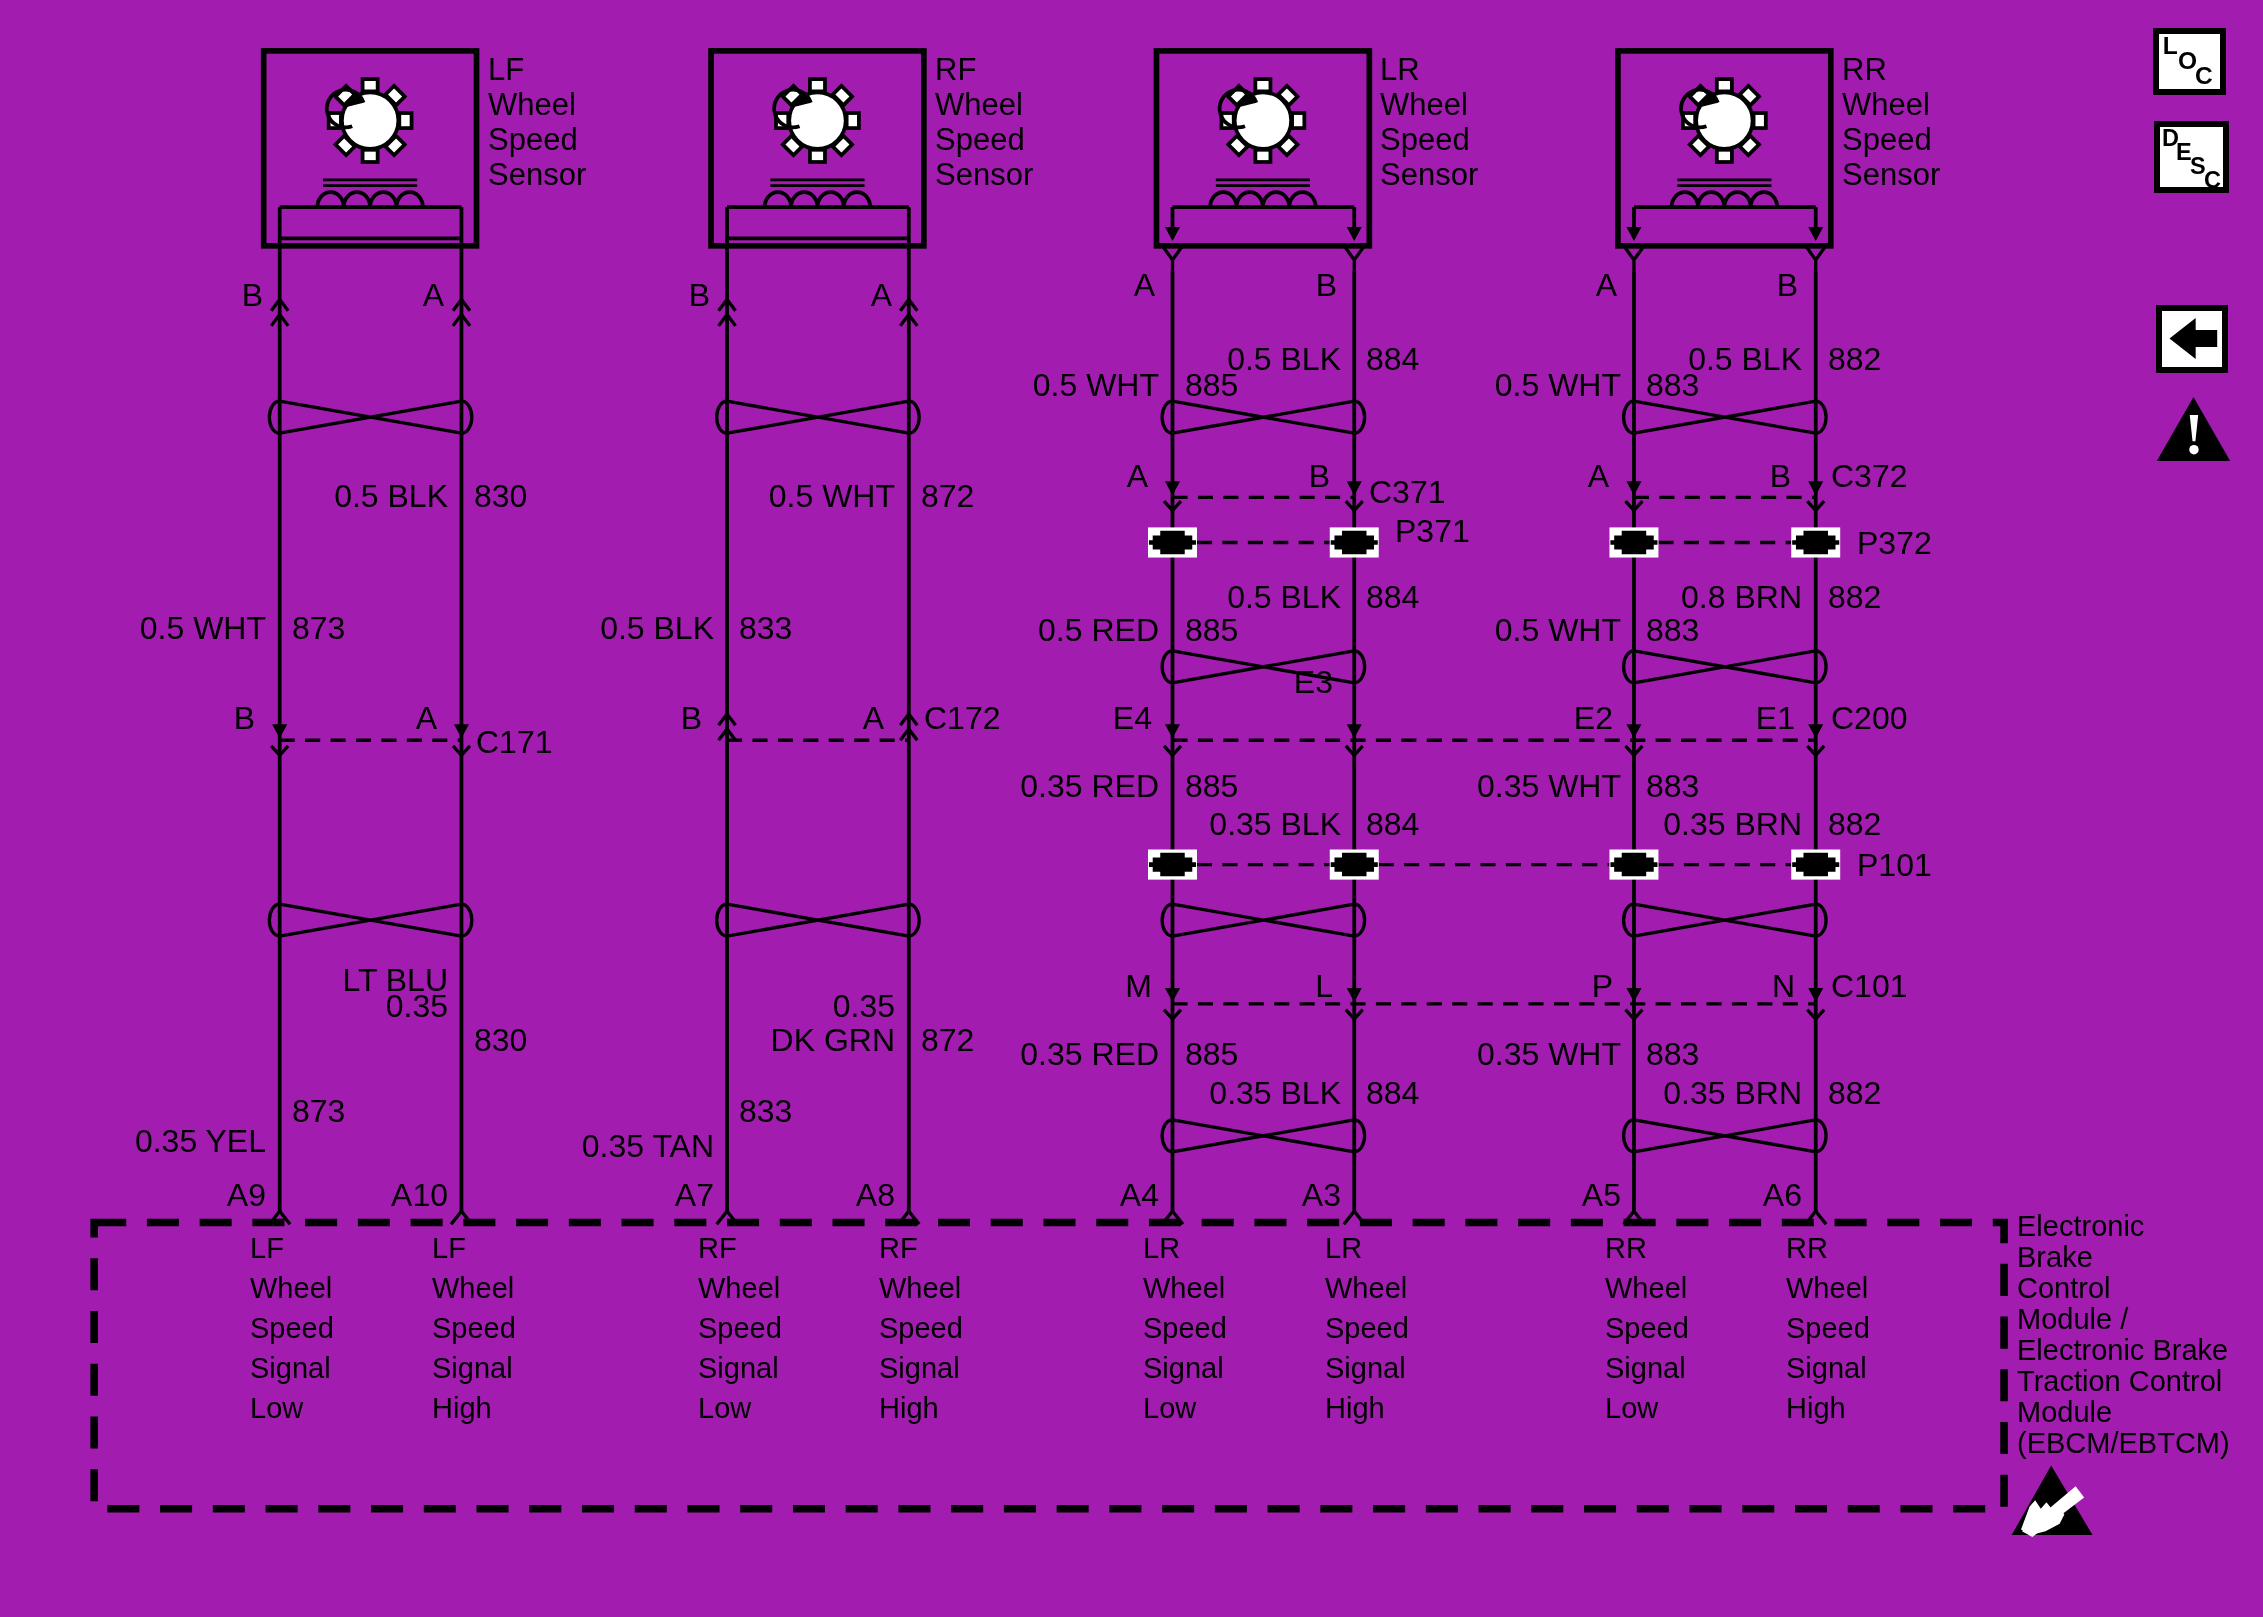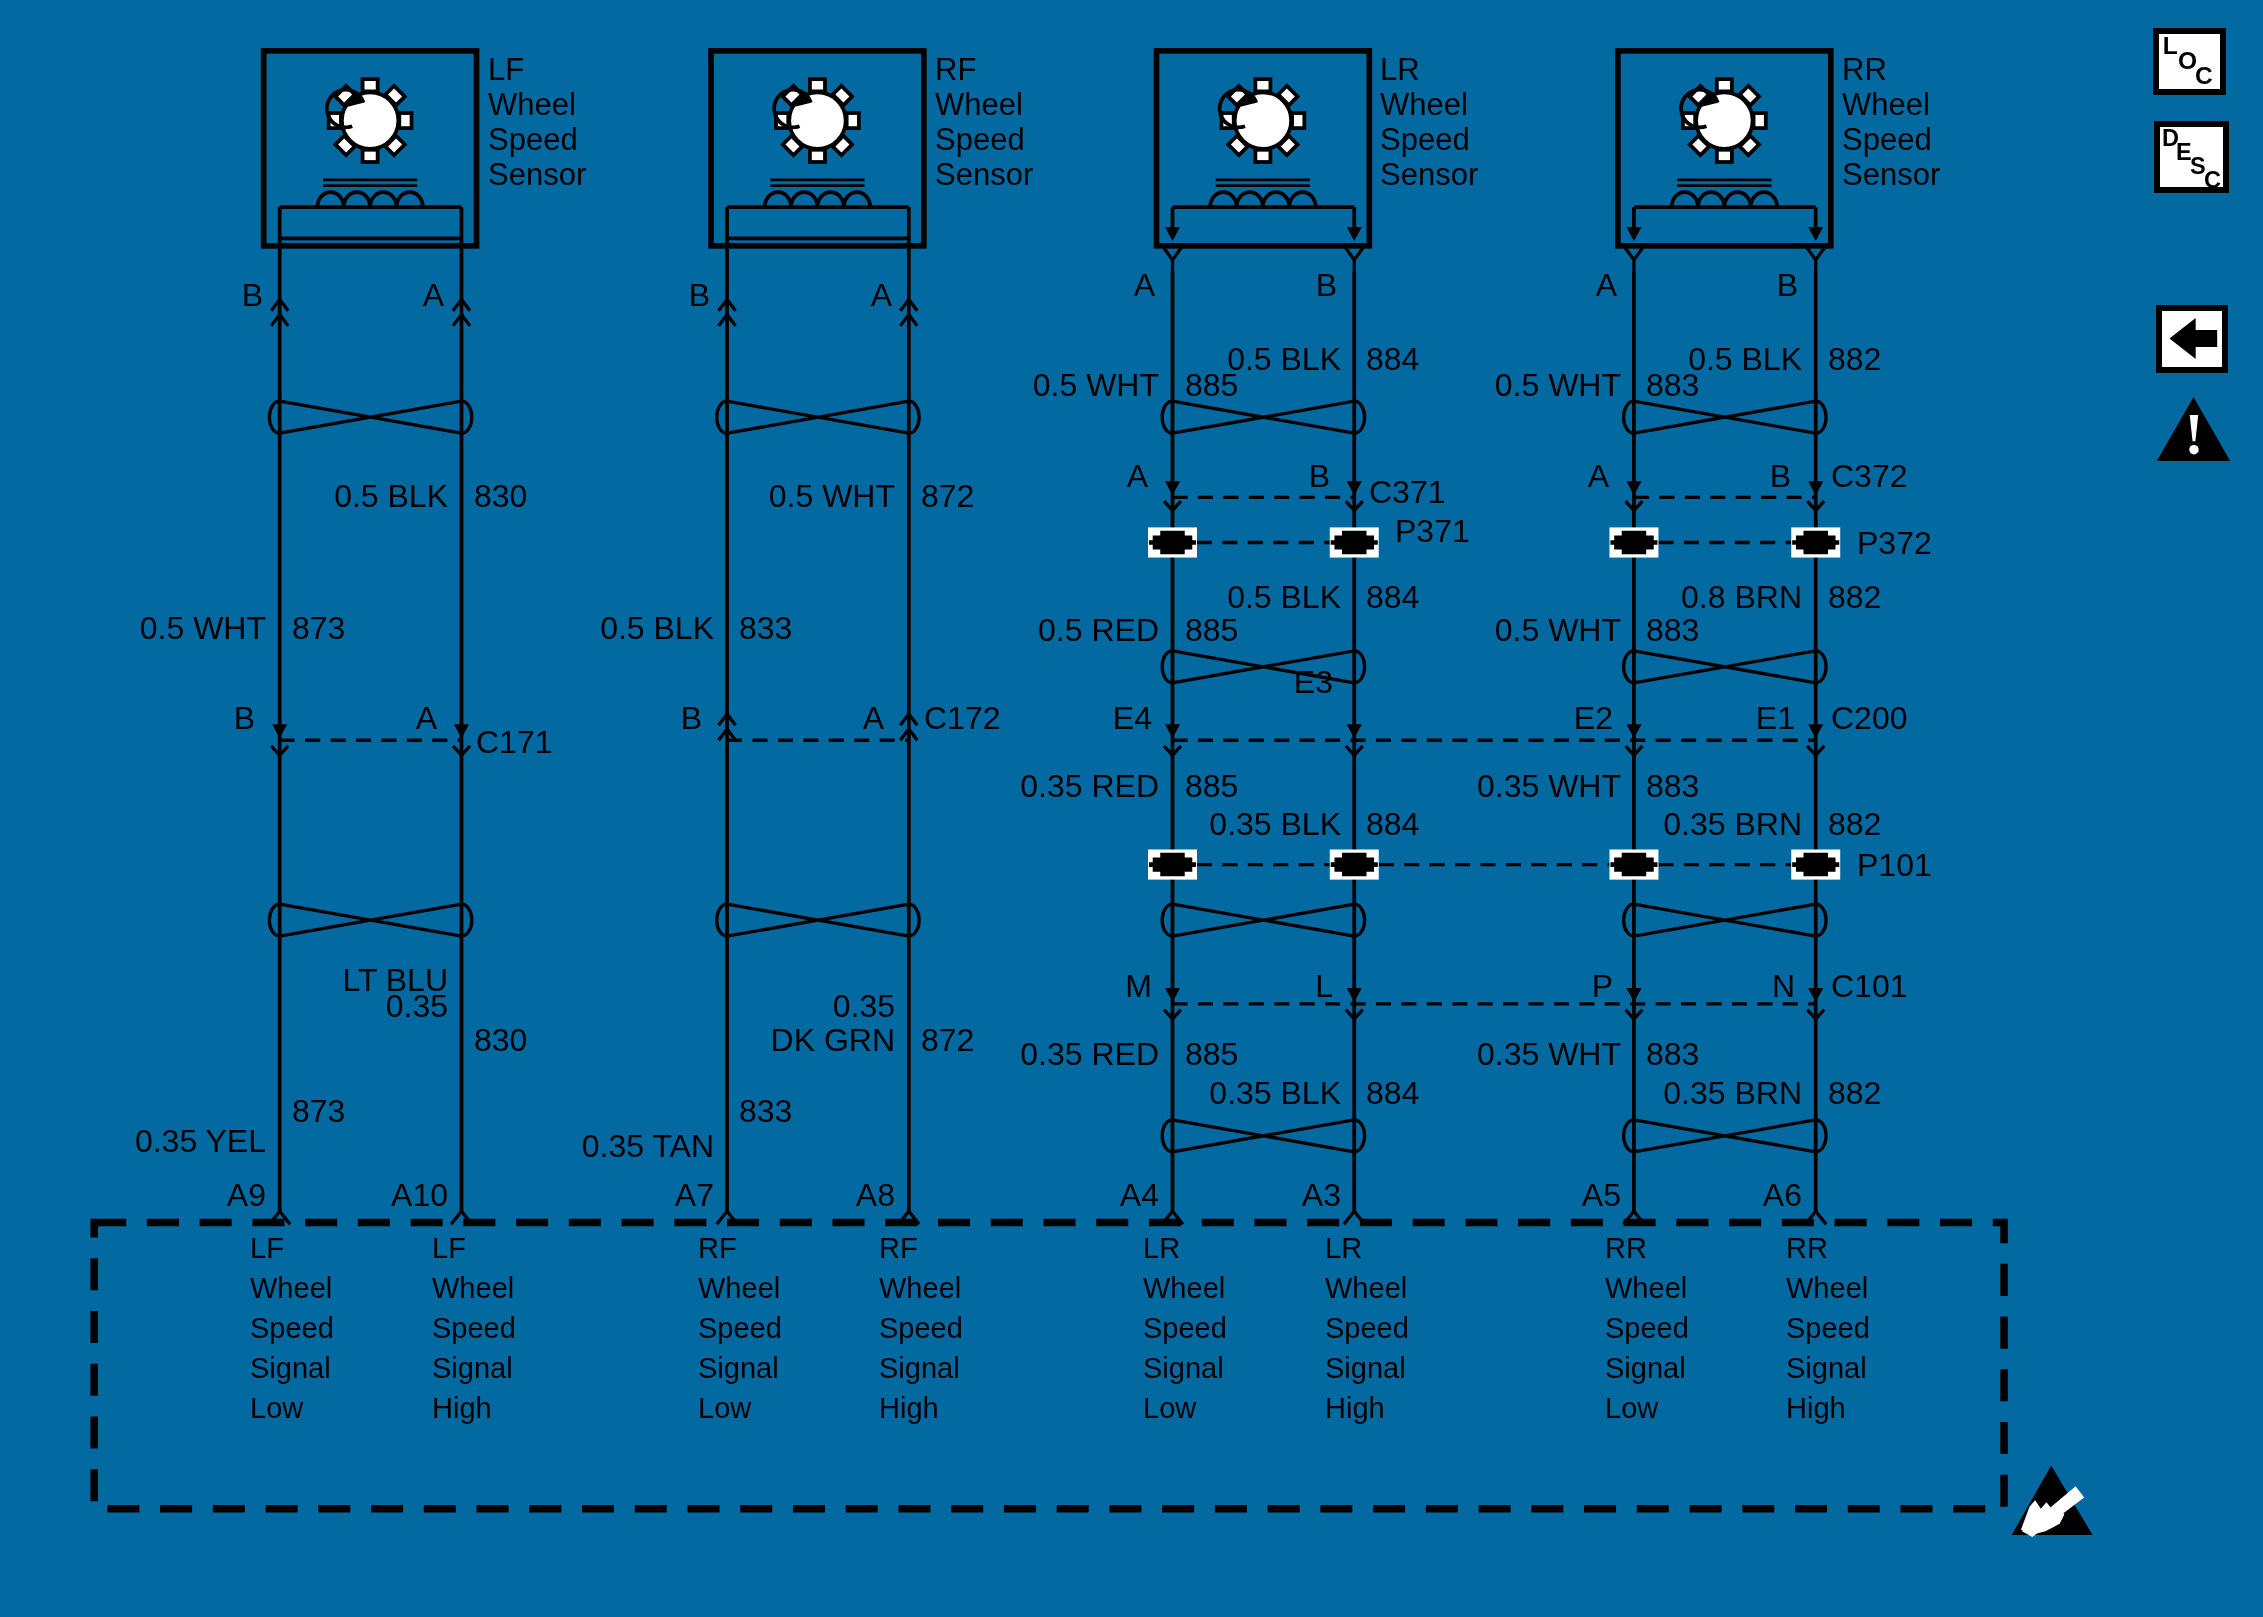--- a/index.html
+++ b/index.html
@@ -1,16 +1,16 @@
 <!DOCTYPE html>
 <html style="font-size:15px"><head>
 <meta charset="utf-8">
 <style>
   html,body{margin:0;padding:0;background:#fff}
-  .stage{position:relative;width:2264px;height:1618px;background:#0369a1;overflow:hidden;
+  .stage{position:relative;width:2264px;height:1618px;background:#a21caf;overflow:hidden;
          font-family:"Liberation Sans",sans-serif;color:#000}
   .art{position:absolute;left:0;top:0}
   .t{position:absolute;font-size:32px;line-height:1.05;white-space:nowrap}
   .ra{transform:translateX(-100%)}
   .blk span{display:block}
   .sn{font-size:31px;line-height:35px}
   .sig{font-size:29px;line-height:40px}
   .mod{font-size:29px;line-height:31px}
   .ibtn{position:absolute;box-sizing:border-box;border:6.6px solid #000;background:#fff}
   .ibtn span{position:absolute;font-weight:bold;font-size:24.5px;line-height:1}
@@ -389,20 +389,30 @@
       <span>Low</span>
 </div>
 <div class="t sig blk" style="left:1786px;top:1228px">
   <span>RR</span>
       <span>Wheel</span>
       <span>Speed</span>
       <span>Signal</span>
       <span>High</span>
 </div>
 
+<div class="t mod blk" style="left:2017px;top:1211px">
+  <span>Electronic</span>
+  <span>Brake</span>
+  <span>Control</span>
+  <span>Module /</span>
+  <span>Electronic Brake</span>
+  <span>Traction Control</span>
+  <span>Module</span>
+  <span>(EBCM/EBTCM)</span>
+</div>
 
 <div class="ibtn" style="left:2153px;top:28px;width:73px;height:67px">
   <span style="left:3.8px;top:0px">L</span>
   <span style="left:19px;top:15px">O</span>
   <span style="left:36px;top:30px">C</span>
 </div>
 <div class="ibtn" style="left:2154px;top:121px;width:75px;height:72px">
   <span style="left:1.9px;top:0px;font-size:23.5px">D</span>
   <span style="left:16px;top:14px;font-size:23.5px">E</span>
   <span style="left:30px;top:28px;font-size:23.5px">S</span>

